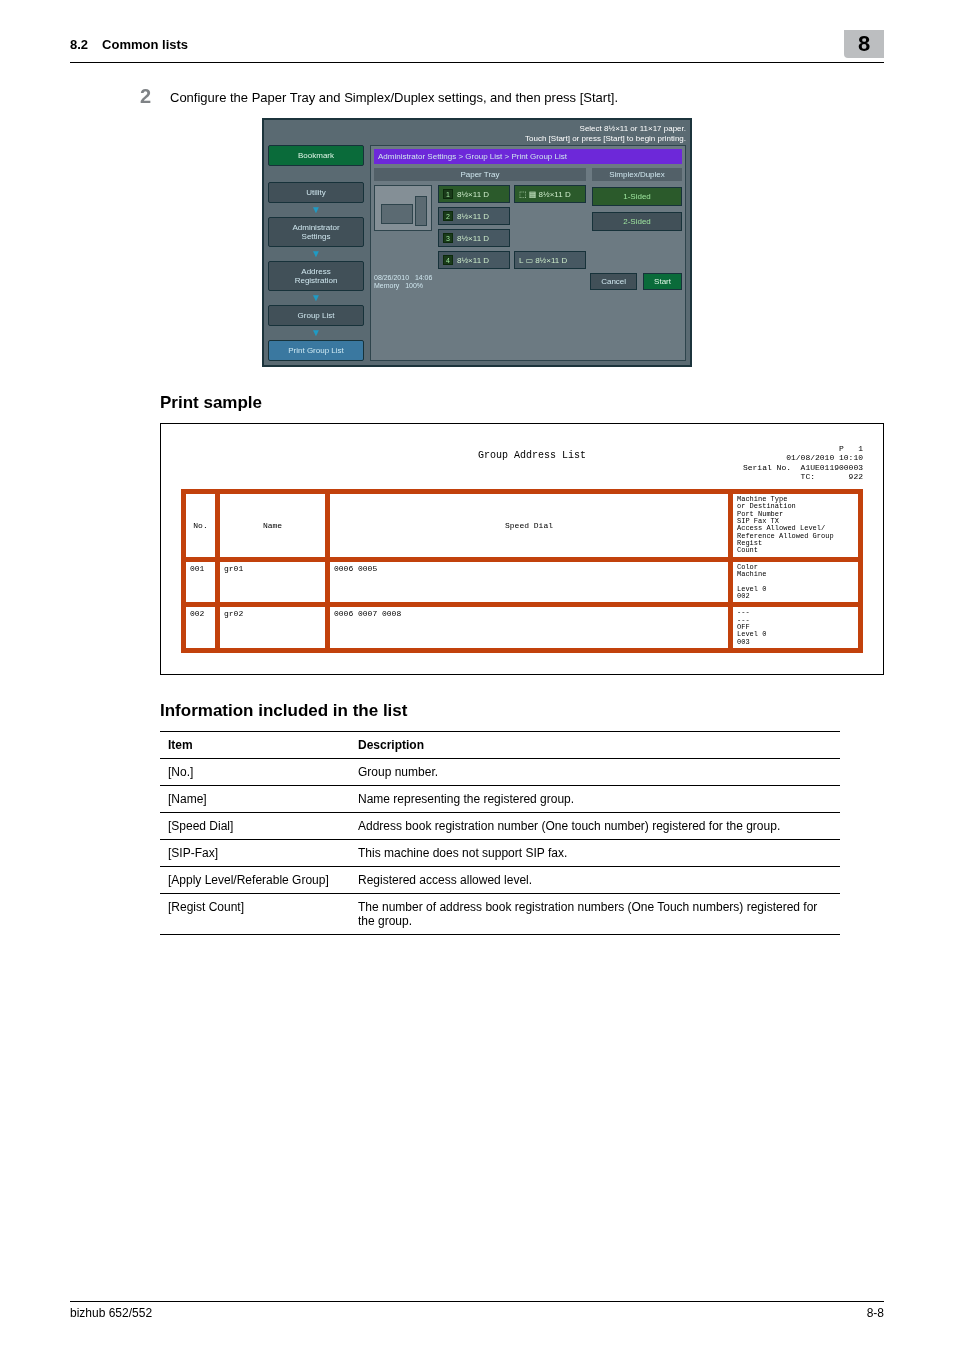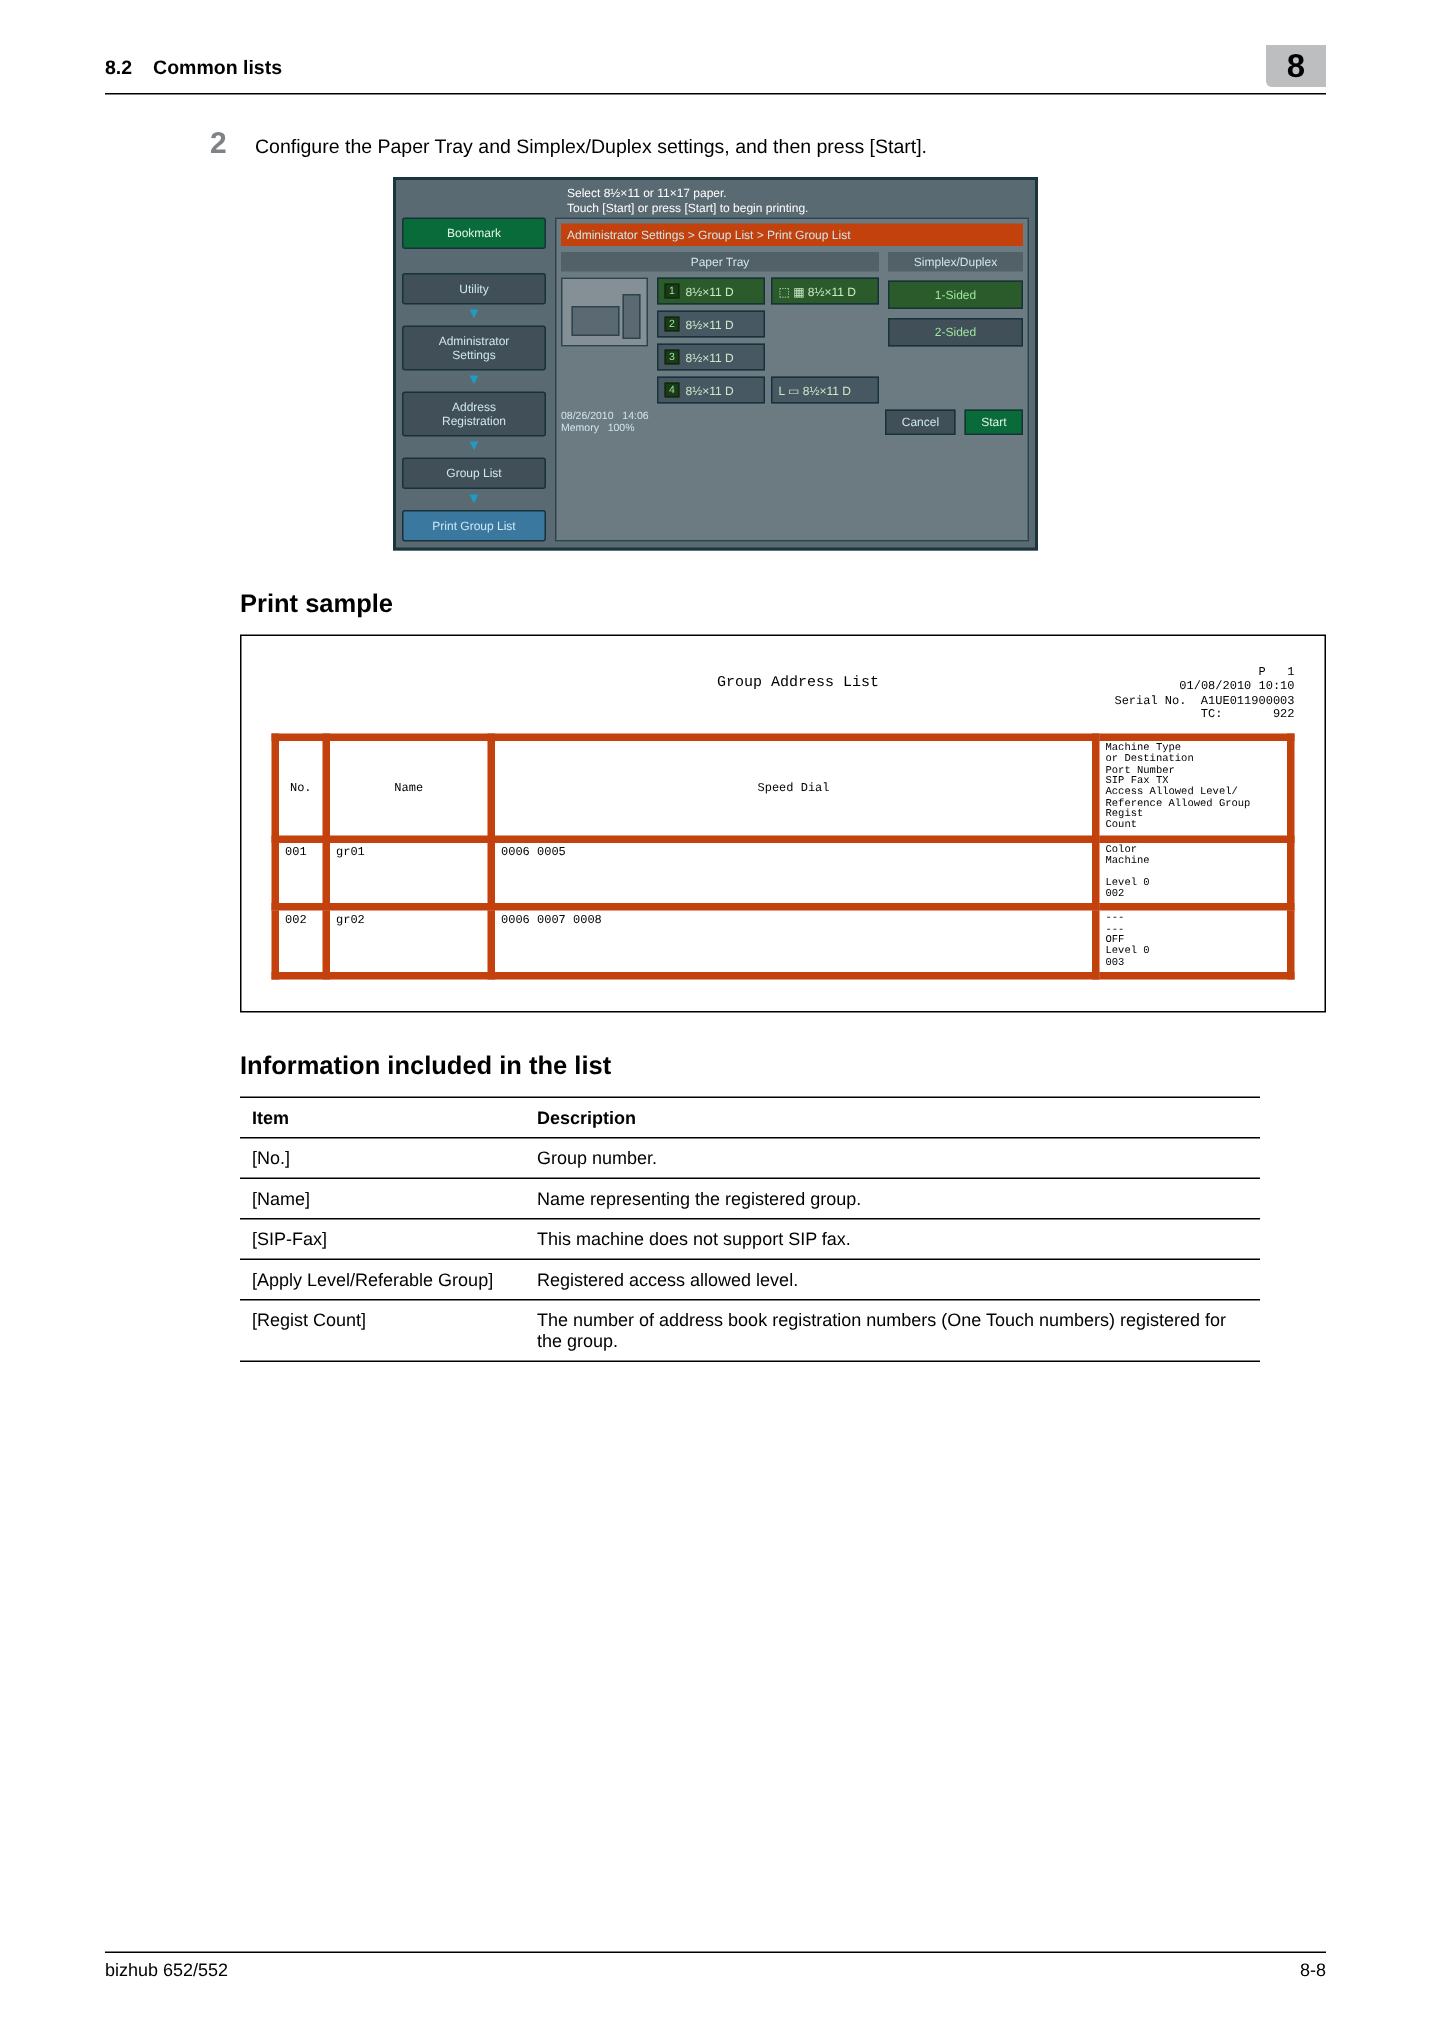--- a/index.html
+++ b/index.html
@@ -24,34 +24,34 @@
   .step { display: flex; margin: 22px 0 10px 70px; }
   .step .num { color: #7f8386; font-weight: bold; font-size: 20px; width: 30px; }
   .step .txt { font-size: 13px; padding-top: 5px; }
 
   
   .panelWrap { display: flex; justify-content: center; margin-top: 6px; }
   .panel {
     width: 430px; background: #5a6a72; border: 2px solid #1c343c; position: relative;
     font-size: 9px; color: #fff; padding: 4px 4px 4px 4px;
   }
-  .panel .instr { font-size: 8px; margin-left: 110px; line-height: 1.2; }
+  .panel .instr { font-size: 8px; margin-left: 110px; line-height: 1.2; text-align: right; }
   .panel .body { display: flex; margin-top: 2px; }
   .panel .side { width: 100px; display: flex; flex-direction: column; gap: 4px; }
   .sbtn {
     background: #415058; border: 1px solid #17323a; text-align: center;
     padding: 5px 2px; font-size: 8px; color: #cfe6ee; border-radius: 2px;
   }
   .sbtn.green { background: #0a6b3a; color: #dff5e6; }
   .arrow { text-align: center; color: #1f9bc4; font-size: 10px; line-height: 6px; }
   .panel .main {
     flex: 1; margin-left: 6px; background: #6c7a82; border: 1px solid #2e444c;
     padding: 3px 3px 6px 3px;
   }
-  .bc { background: #c2410c; padding: 3px 4px; font-size: 8px; color: #cfe6ee; }
+  .bc { background: #6d28d9; padding: 3px 4px; font-size: 8px; color: #cfe6ee; }
   .cols { display: flex; gap: 6px; margin-top: 4px; }
   .pcol { flex: 1; }
   .colhdr { text-align: center; font-size: 8px; color: #cfe6ee; background: #526068; padding: 2px 0; }
   .traygrid { display: flex; gap: 4px; margin-top: 4px; }
   .trayleft { width: 60px; display: flex; align-items: flex-start; }
   .minipic { width: 58px; height: 46px; background: #848f96; border: 1px solid #2e444c; position: relative; }
   .minipic::before { content: ""; position: absolute; left: 6px; top: 18px; width: 30px; height: 18px; background: #5b6a72; border: 1px solid #2e444c; }
   .minipic::after { content: ""; position: absolute; right: 4px; top: 10px; width: 10px; height: 28px; background: #5b6a72; border: 1px solid #2e444c; }
   .traycol { display: flex; flex-direction: column; gap: 4px; flex: 1; }
   .trayrow { display: flex; gap: 4px; }
@@ -262,20 +262,24 @@
   </tr>
   <tr>
         <td class="c1">[No.]</td>
         <td>Group number.</td>
       </tr>
   <tr>
         <td class="c1">[Name]</td>
         <td>Name representing the registered group.</td>
       </tr>
   <tr>
+        <td class="c1">[Speed Dial]</td>
+        <td>Address book registration number (One touch number) registered for the group.</td>
+      </tr>
+  <tr>
         <td class="c1">[SIP-Fax]</td>
         <td>This machine does not support SIP fax.</td>
       </tr>
   <tr>
         <td class="c1">[Apply Level/Referable Group]</td>
         <td>Registered access allowed level.</td>
       </tr>
   <tr>
         <td class="c1">[Regist Count]</td>
         <td>The number of address book registration numbers (One Touch numbers) registered for the group.</td>

